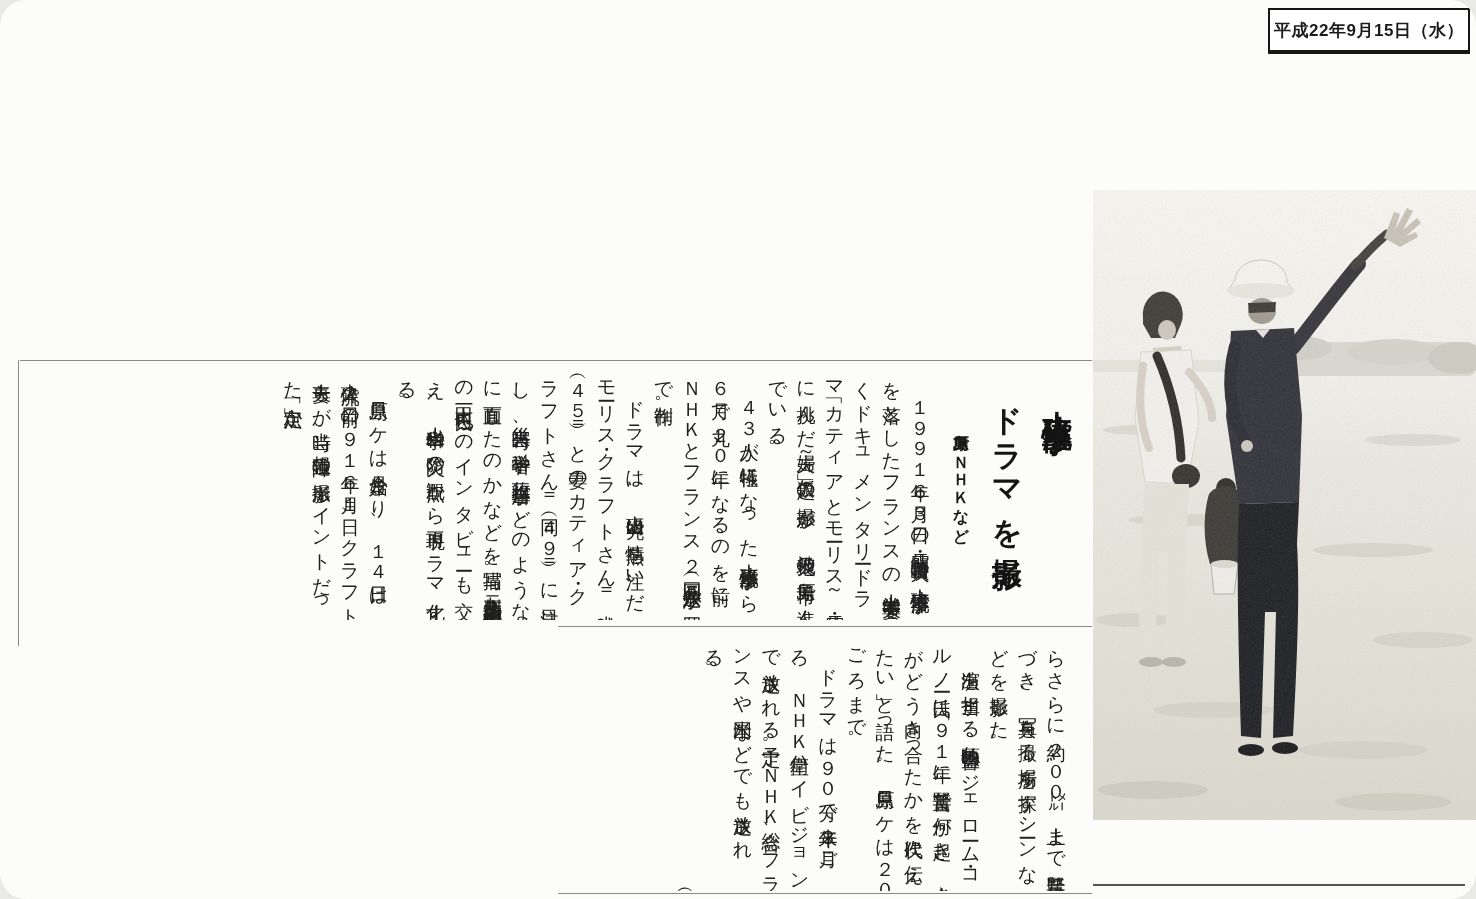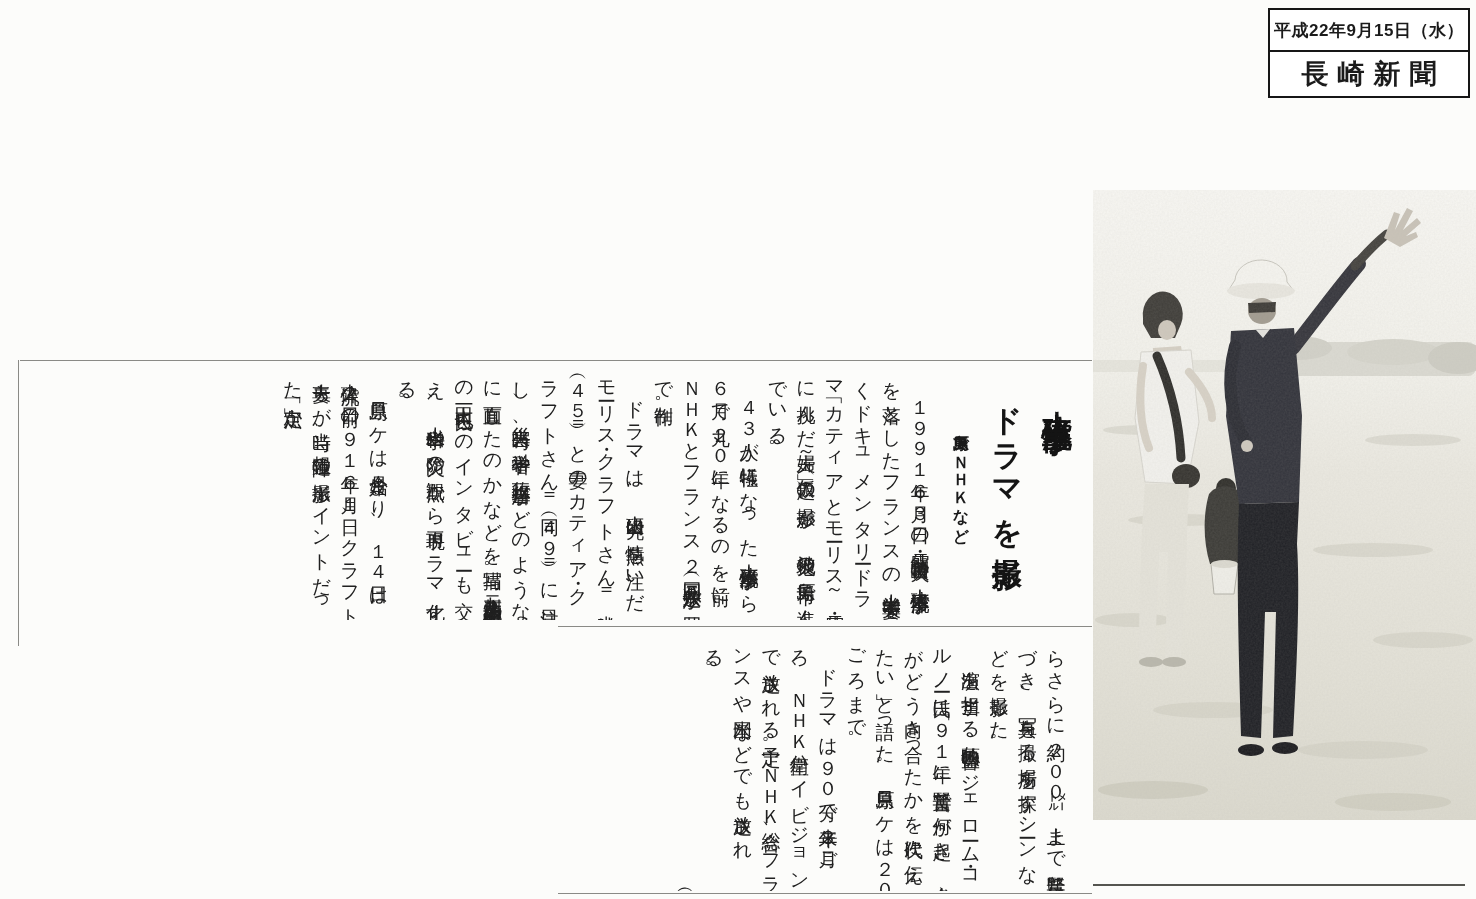--- a/index.html
+++ b/index.html
@@ -1,19 +1,19 @@
 <!DOCTYPE html>
 <html lang="ja"><head>
 <meta charset="utf-8">
 <style>
   html,body { margin:0; padding:0; background:#e9e9e7; }
   .page {
     position:relative; width:1476px; height:899px; margin:0 auto;
     background:#fcfcfa; overflow:hidden;
-    font-family:"Liberation Serif","DejaVu Serif",serif; color:#1b1b1b;
+    font-family:"Liberation Serif","DejaVu Serif",serif; color:#1b1b1b;border-radius:26px;
   }
 
   
   .masthead { position:absolute; left:1268px; top:8px; width:198px; border:2px solid #161616; background:#fff; }
   .masthead .date-box {
     height:40px; display:flex; align-items:center; justify-content:center;
     font-family:"Liberation Sans","DejaVu Sans",sans-serif; font-size:17px; font-weight:600;
     border-bottom:2px solid #161616; letter-spacing:0.5px;
   }
   .masthead .paper-box {
@@ -64,21 +64,20 @@
   .cap-last { display:flex; justify-content:space-between; }
   .cap-last .credit { padding-right:36px; }
 </style>
 </head>
 <body>
 
 <div class="page">
 
   <div class="masthead">
     <div class="date-box">平成22年9月15日（水）</div>
-    <div class="paper-box">長崎新聞</div>
   </div>
 
   <div class="rule rule-top"></div>
   <div class="rule rule-left"></div>
   <div class="rule rule-mid"></div>
   <div class="rule rule-bottom"></div>
   <div class="rule rule-caption"></div>
 
   <div class="headline hl1 vtext">大火砕流惨事</div>
   <div class="headline hl2 vtext">ドラマを撮影</div>

